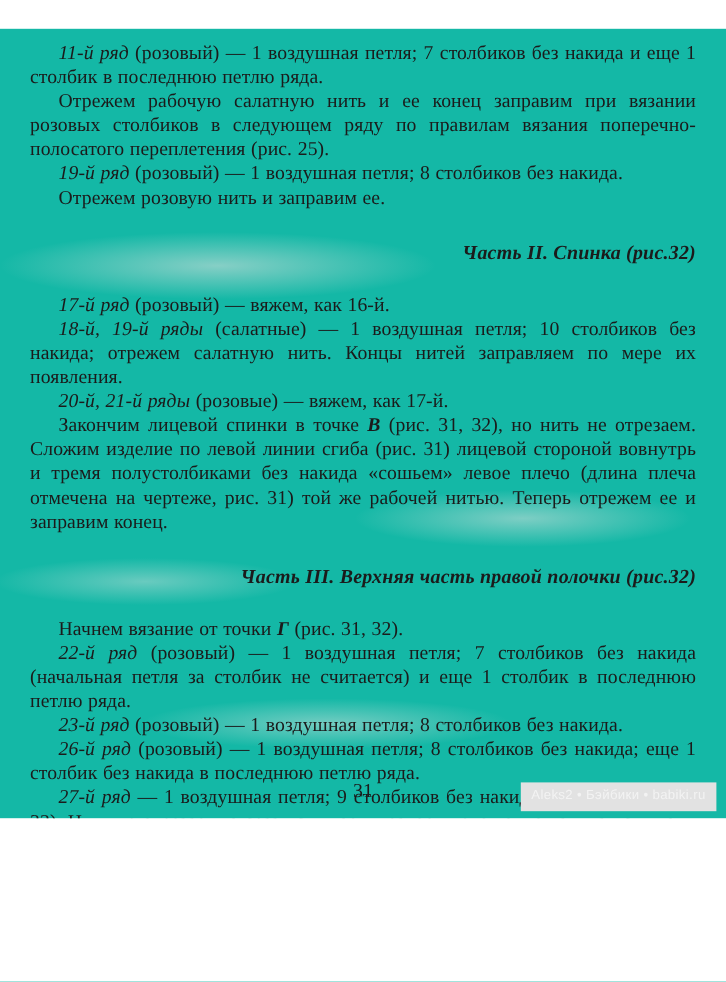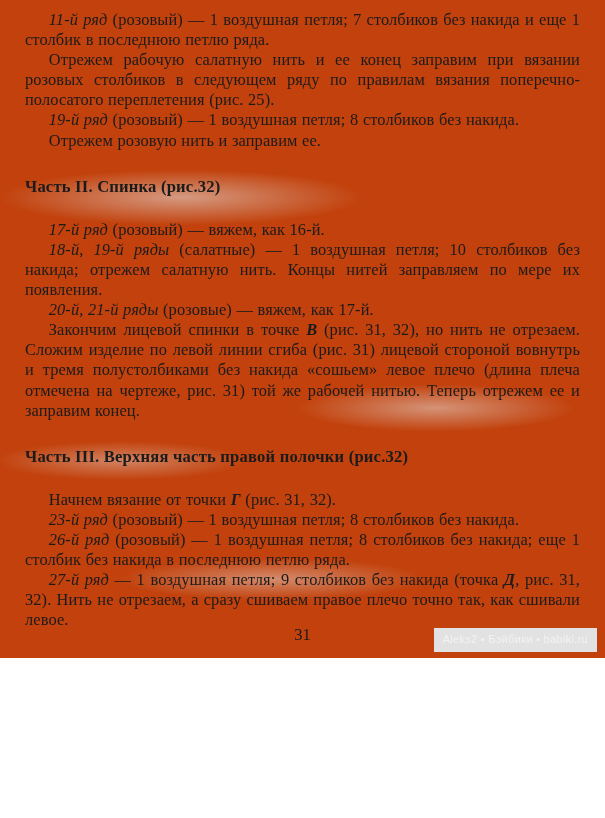--- a/index.html
+++ b/index.html
@@ -5,25 +5,26 @@
 <style>
   html, body {
     margin: 0;
     padding: 0;
     background: #ffffff;
   }
   .page {
     position: relative;
     width: 605px;
     height: 658px;
-    background: #c2410c;
+    background: #14b8a6;
     overflow: hidden;
     font-family: "Liberation Serif", "DejaVu Serif", serif;
     color: #1b1b1b;
     box-sizing: border-box;
+    margin-top: 24px;
   }
   
   .page::before {
     content: "";
     position: absolute;
     inset: 0;
     pointer-events: none;
     background:
       radial-gradient(ellipse 260px 40px at 30% 30%, rgba(228,226,224,.55), rgba(255,255,255,0) 70%),
       radial-gradient(ellipse 200px 34px at 72% 62%, rgba(230,228,226,.50), rgba(255,255,255,0) 70%),
@@ -45,21 +46,22 @@
     letter-spacing: .1px;
     word-spacing: .4px;
     -webkit-hyphens: none;
     hyphens: none;
   }
   h2.part-heading {
     margin: 0;
     font-size: 16.6px;
     line-height: 20.1px;
     font-weight: bold;
-    text-align: left;
+    font-style: italic;
+    text-align: right;
     text-indent: 0;
     letter-spacing: .2px;
   }
   .sp-before-heading { height: 26px; }
   .sp-after-heading  { height: 23px; }
 
   .row-label {
     font-style: italic;
     font-weight: normal;
   }
@@ -131,20 +133,21 @@
     <p class="para"><span>Закончим лицевой спинки в точке </span><span class="pt">В</span><span> (рис. 31, 32), но нить не отрезаем. Сложим изделие по левой линии сгиба (рис. 31) лицевой стороной вовнутрь и тремя полустолбиками без накида «сошьем» левое плечо (длина плеча отмечена на чертеже, рис. 31) той же рабочей нитью. Теперь отрежем ее и заправим конец.</span></p>
 
     <div class="sp-before-heading"></div>
 
     <h2 class="part-heading">Часть III. Верхняя часть правой полочки (рис.32)</h2>
 
     <div class="sp-after-heading"></div>
 
     <p class="para"><span>Начнем вязание от точки </span><span class="pt">Г</span><span> (рис. 31, 32).</span></p>
 
+    <p class="para"><span class="row-label">22-й ряд</span><span> (розовый) — 1 воздушная петля; 7 столбиков без накида (начальная петля за столбик не считается) и еще 1 столбик в последнюю петлю ряда.</span></p>
 
     <p class="para"><span class="row-label">23-й ряд</span><span> (розовый) — 1 воздушная петля; 8 столбиков без накида.</span></p>
 
 
     <p class="para"><span class="row-label">26-й ряд</span><span> (розовый) — 1 воздушная петля; 8 столбиков без накида; еще 1 столбик без накида в последнюю петлю ряда.</span></p>
 
     <p class="para"><span class="row-label">27-й ряд</span><span> — 1 воздушная петля; 9 столбиков без накида (точка </span><span class="pt">Д</span><span>, рис. 31, 32). Нить не отрезаем, а сразу сшиваем правое плечо точно так, как сшивали левое.</span></p>
 
   </div>
 

